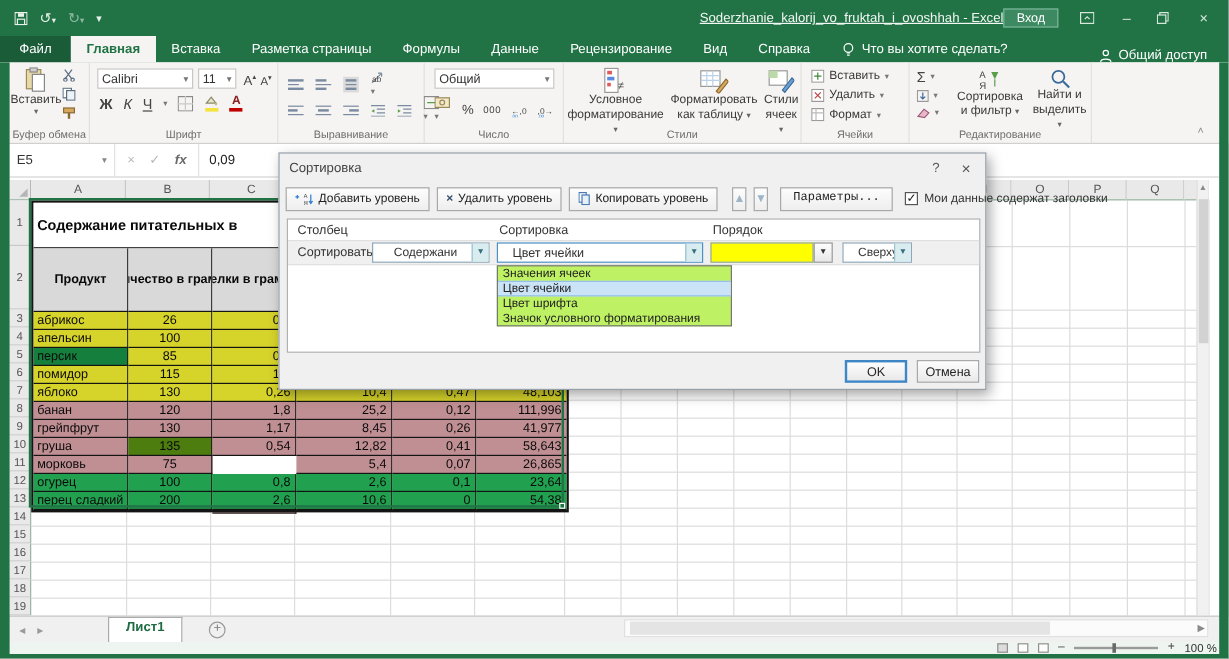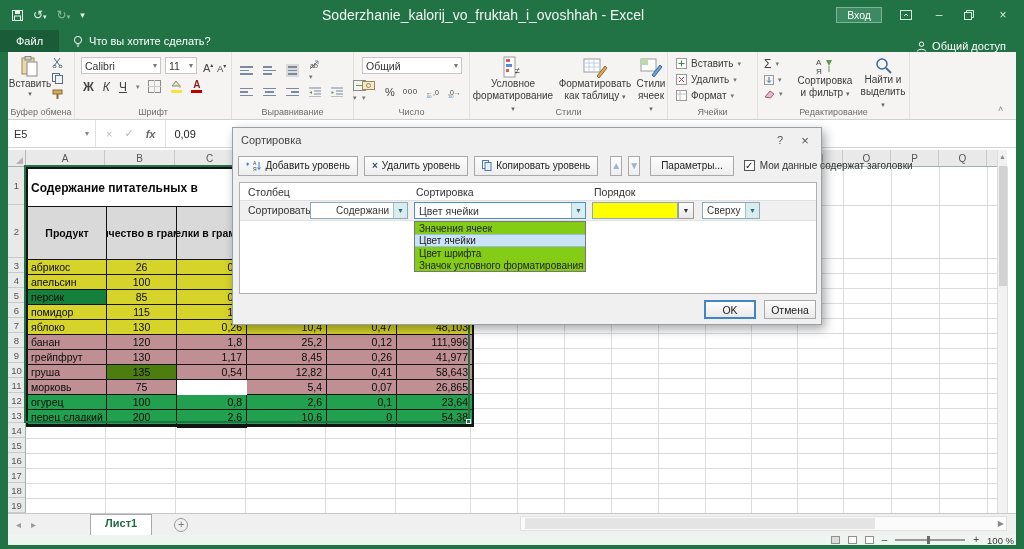--- a/index.html
+++ b/index.html
@@ -6,21 +6,21 @@
   html,body { width:1024px; height:549px; overflow:hidden; background:#888; }
   body { font-family:"Liberation Sans", sans-serif; }
   .window { position:relative; width:1024px; height:549px; background:#fff; overflow:hidden; }
   .abs { position:absolute; }
 
   
   .titlebar { position:absolute; left:0; top:0; width:1024px; height:30px; background:#217346; color:#fff;
     display:flex; align-items:center; font-size:11px; }
   .qat { display:flex; align-items:center; gap:10px; padding-left:12px; width:130px; }
   .qat .qi { color:#e8f1ea; font-size:12px; line-height:1; cursor:pointer; }
-  .title-text { flex:1; text-align:center; color:#f2f7f3; font-size:14px; }
+  .title-text { flex:1; text-align:right; color:#f2f7f3; font-size:11px;text-decoration:underline; }
   .win-right { display:flex; align-items:center; gap:18px; padding-right:14px; }
   .signin { background:#3d8a62; border:1px solid #7bb598; padding:1px 10px; font-size:10.5px; color:#fff; cursor:pointer; }
   .wc { color:#d8e8dd; font-size:12px; width:14px; text-align:center; cursor:pointer; }
 
   
   .menubar { position:absolute; left:0; top:30px; width:1024px; height:22px; background:#217346;
     display:flex; align-items:flex-end; font-size:11px; color:#fff; }
   .file-tab { padding:4px 16px 4px; background:#1a5c38; height:22px; display:flex; align-items:center; cursor:pointer; }
   #menu-tabs { display:flex; height:22px; }
   .mtab { padding:0 13px; display:flex; align-items:center; height:22px; cursor:pointer; white-space:nowrap; }
@@ -106,28 +106,28 @@
   .dbtn .ip { color:#2b7cd3; font-weight:bold; }
   .dbtn .ix { color:#35506e; font-weight:bold; }
   .dbtn.dis { color:#9db4c9; width:16px; padding:0; justify-content:center; cursor:default; }
   .dsep { width:1px; height:18px; background:#b9b9b9; }
   .dchk { display:flex; align-items:center; gap:5px; margin-left:4px; font-size:10px; cursor:pointer; white-space:nowrap; }
   .chkbox { width:11px; height:11px; background:#fff; border:1px solid #555; color:#1a1a1a; font-size:10px; line-height:10px; text-align:center; }
   .dlg-panel { position:absolute; left:6px; top:54px; width:578px; height:112px; background:#fff; border:1px solid #b0b0b0; }
   .plabel { position:absolute; top:3px; font-size:10.5px; color:#333; }
   .pcontrols { position:absolute; left:0; top:17px; width:100%; height:21px; background:#f0f0f0; border-top:1px solid #e0e0e0; border-bottom:1px solid #e0e0e0; }
   .dcombo { position:absolute; height:17px; background:#fff; border:1px solid #8fa8b8; display:flex; align-items:center; font-size:10.5px; cursor:pointer; }
-  .dcombo .txt { padding:0 4px; overflow:hidden; white-space:nowrap; flex:1; }
+  .dcombo .txt { padding:0 12px; overflow:hidden; white-space:nowrap; flex:1; }
   .dcombo .txt.right { text-align:right; }
   .carr { width:14px; align-self:stretch; background:#d9ecef; border-left:1px solid #9ac3cf; color:#33707e; font-size:7px;
     display:flex; align-items:center; justify-content:center; }
   .swatch { position:absolute; height:17px; border:1px solid #8fa8b8; cursor:pointer; }
   .swbtn { position:absolute; height:17px; width:16px; background:linear-gradient(#fdfdfd,#e8e8e8); border:1px solid #9a9a9a;
     color:#333; font-size:7px; display:flex; align-items:center; justify-content:center; cursor:pointer; }
-  .droplist { position:absolute; left:174px; top:38px; width:172px; background:#84cc16; border:1px solid #777; z-index:10; }
+  .droplist { position:absolute; left:174px; top:38px; width:196px; background:#bef264; border:1px solid #777; z-index:10; }
   .dropitem { height:12px; display:flex; align-items:center; padding:0 4px; font-size:10px; color:#222; cursor:pointer; white-space:nowrap; }
   .dropitem.selected { background:#cbe3f7; border-top:1px solid #94c0e6; border-bottom:1px solid #94c0e6; height:13px; }
   .okbtn { position:absolute; top:172px; height:19px; background:linear-gradient(#fdfdfd,#e9e9e9); border:1px solid #a9a9a9;
     font-size:10.5px; color:#222; display:flex; align-items:center; justify-content:center; cursor:pointer; }
   .okbtn.focus { border:2px solid #3f86c7; }
 
   svg { display:block; }
 </style>
 </head>
 <body>
@@ -162,20 +162,30 @@
             <rect x="0.5" y="2.5" width="7" height="7" fill="none" stroke="#d8e8dd"></rect>
             <path d="M2.5 2.5 V0.5 H9.5 V7.5 H7.5" fill="none" stroke="#d8e8dd"></path>
           </svg>
       </span>
       <span class="wc">×</span>
     </div>
   </div>
 
   <div class="menubar">
     <div class="file-tab">Файл</div>
+    <div id="menu-tabs">
+        <div class="mtab active">Главная</div>
+        <div class="mtab">Вставка</div>
+        <div class="mtab">Разметка страницы</div>
+        <div class="mtab">Формулы</div>
+        <div class="mtab">Данные</div>
+        <div class="mtab">Рецензирование</div>
+        <div class="mtab">Вид</div>
+        <div class="mtab">Справка</div>
+      </div>
     <div class="tellme">
       <svg width="10" height="13" viewBox="0 0 10 13">
           <circle cx="5" cy="5" r="3.6" fill="none" stroke="#fff"></circle>
           <path d="M3.6 9 h2.8 M3.9 11 h2.2" stroke="#fff"></path>
         </svg>
       <span>Что вы хотите сделать?</span>
     </div>
     <div class="share">
       <svg width="11" height="11" viewBox="0 0 11 11">
           <circle cx="5.5" cy="3.2" r="2.2" fill="none" stroke="#fff"></circle>
@@ -675,21 +685,21 @@
       <div class="dbtn">
           <svg width="10" height="11" viewBox="0 0 10 11">
             <rect x="0.5" y="0.5" width="6" height="8" fill="#fff" stroke="#4a7ab5"></rect>
             <rect x="3" y="2.5" width="6" height="8" fill="#e8f0fa" stroke="#4a7ab5"></rect>
           </svg>
           <span>Копировать уровень</span>
         </div>
       <div class="dsep"></div>
       <div class="dbtn dis">▲</div>
       <div class="dbtn dis">▼</div>
-      <div class="dbtn" style="margin-left:4px;padding:0 10px;">
+      <div class="dbtn" style="margin-left:4px;padding:0 10px;font-family:Liberation Mono, monospace;">
           <span>Параметры...</span>
         </div>
       <div class="dchk">
         <span class="chkbox">✓</span>
         <span>Мои данные содержат заголовки</span>
       </div>
     </div>
     <div class="dlg-panel">
       <span class="plabel" style="left:8px;">Столбец</span>
       <span class="plabel" style="left:176px;">Сортировка</span>

